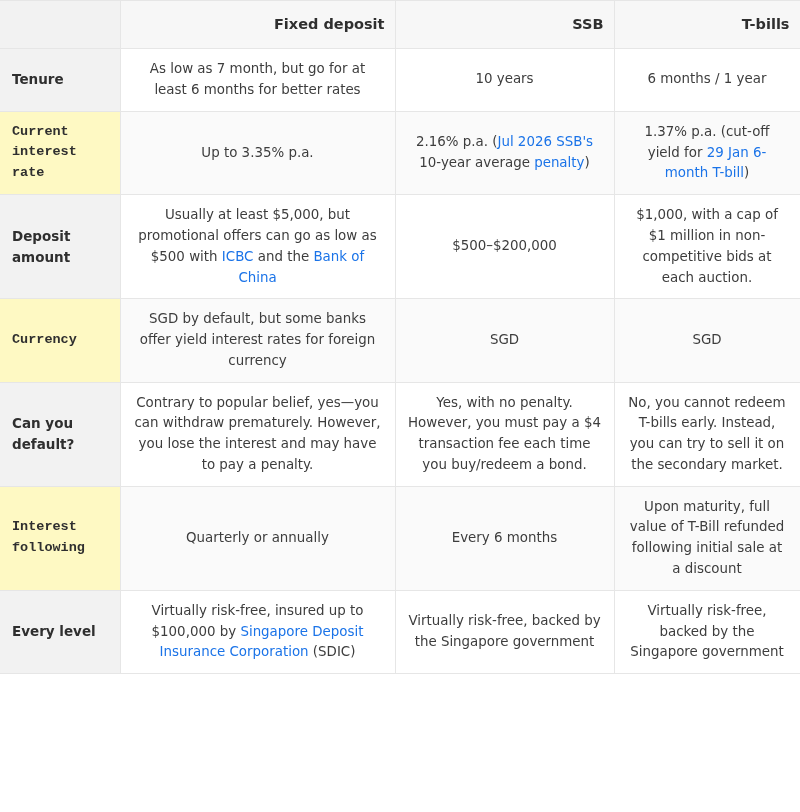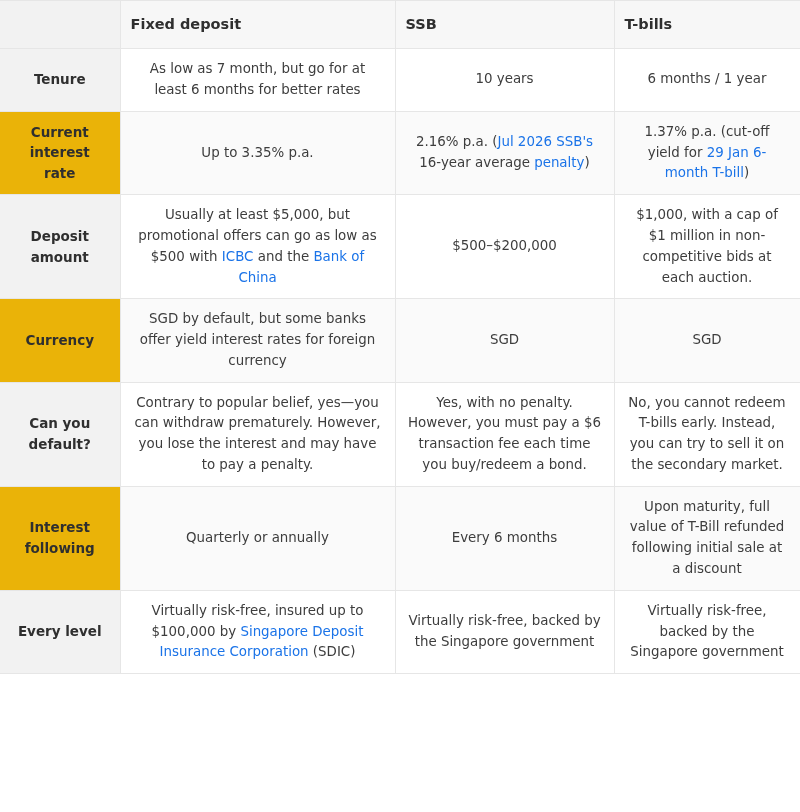--- a/index.html
+++ b/index.html
@@ -31,45 +31,44 @@
     padding: 10px 12px;
     line-height: 1.55;
     font-weight: normal;
   }
   
   tr.head th {
     background: #f7f7f7;
     font-weight: bold;
     font-size: 14.5px;
     color: #2f2f2f;
-    text-align: left;
+    text-align: right;
     height: 48px;
     padding: 8px 10px;
   }
   tr.head th.corner {
     background: #f2f2f2;
     border-left: none;
   }
   
   td.rowlabel {
     background: #f2f2f2;
     font-weight: bold;
     font-size: 13.5px;
     color: #2f2f2f;
-    text-align: center;
     border-left: none;
   }
   
   td.cell {
     text-align: center;
     font-size: 13.4px;
     color: #3d3d3d;
   }
   tr.alt td.cell { background: #fafafa; }
-  tr.alt td.rowlabel { background: #eab308; }
+  tr.alt td.rowlabel { background: #fef9c3; font-family: Liberation Mono, monospace; }
   tr.plain td.cell { background: #ffffff; }
 
   a.lnk {
     color: #1a73e8;
     text-decoration: none;
   }
 </style>
 </head>
 <body>
 
@@ -93,42 +92,42 @@
     <tr class="plain">
       <td class="rowlabel">Tenure</td>
       <td class="cell">As low as 7 month, but go for at least 6 months for better rates</td>
       <td class="cell">10 years</td>
       <td class="cell">6 months / 1 year</td>
     </tr>
 
     <tr class="alt">
       <td class="rowlabel">Current interest rate</td>
       <td class="cell">Up to 3.35% p.a.</td>
-      <td class="cell"><span>2.16% p.a. (</span><a class="lnk" href="#">Jul 2026 SSB's</a><span> 16-year average </span><a class="lnk" href="#">penalty</a><span>)</span></td>
+      <td class="cell"><span>2.16% p.a. (</span><a class="lnk" href="#">Jul 2026 SSB's</a><span> 10-year average </span><a class="lnk" href="#">penalty</a><span>)</span></td>
       <td class="cell"><span>1.37% p.a. (cut-off yield for </span><a class="lnk" href="#">29 Jan 6-month T-bill</a><span>)</span></td>
     </tr>
 
     <tr class="plain">
       <td class="rowlabel">Deposit amount</td>
       <td class="cell"><span>Usually at least $5,000, but promotional offers can go as low as $500 with </span><a class="lnk" href="#">ICBC</a><span> and the </span><a class="lnk" href="#">Bank of China</a><span></span></td>
       <td class="cell">$500–$200,000</td>
       <td class="cell">$1,000, with a cap of $1 million in non-competitive bids at each auction.</td>
     </tr>
 
     <tr class="alt">
       <td class="rowlabel">Currency</td>
       <td class="cell">SGD by default, but some banks offer yield interest rates for foreign currency</td>
       <td class="cell">SGD</td>
       <td class="cell">SGD</td>
     </tr>
 
     <tr class="plain">
       <td class="rowlabel">Can you default?</td>
       <td class="cell">Contrary to popular belief, yes—you can withdraw prematurely. However, you lose the interest and may have to pay a penalty.</td>
-      <td class="cell">Yes, with no penalty. However, you must pay a $6 transaction fee each time you buy/redeem a bond.</td>
+      <td class="cell">Yes, with no penalty. However, you must pay a $4 transaction fee each time you buy/redeem a bond.</td>
       <td class="cell">No, you cannot redeem T-bills early. Instead, you can try to sell it on the secondary market.</td>
     </tr>
 
     <tr class="alt">
       <td class="rowlabel">Interest following</td>
       <td class="cell">Quarterly or annually</td>
       <td class="cell">Every 6 months</td>
       <td class="cell">Upon maturity, full value of T-Bill refunded following initial sale at a discount</td>
     </tr>
 

